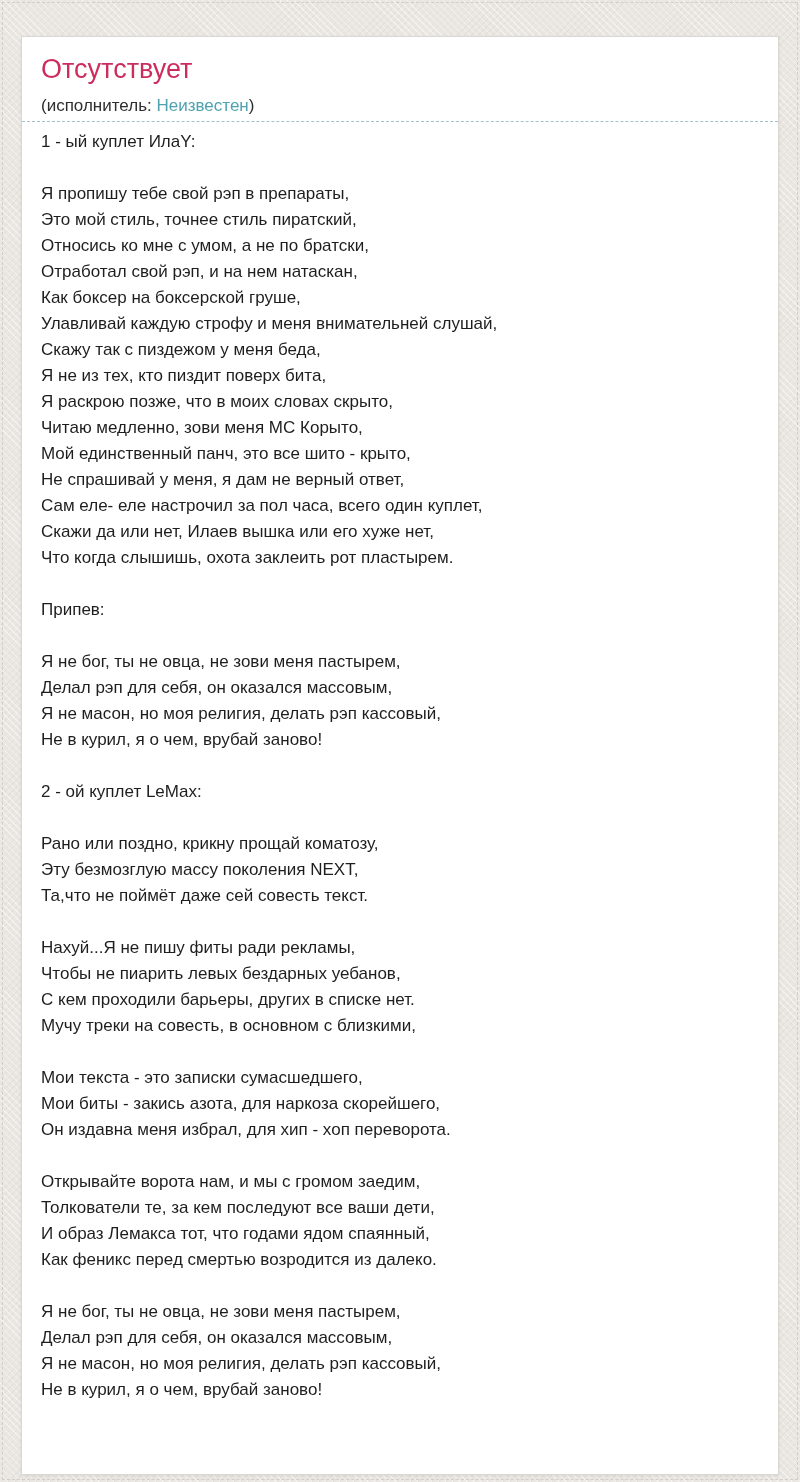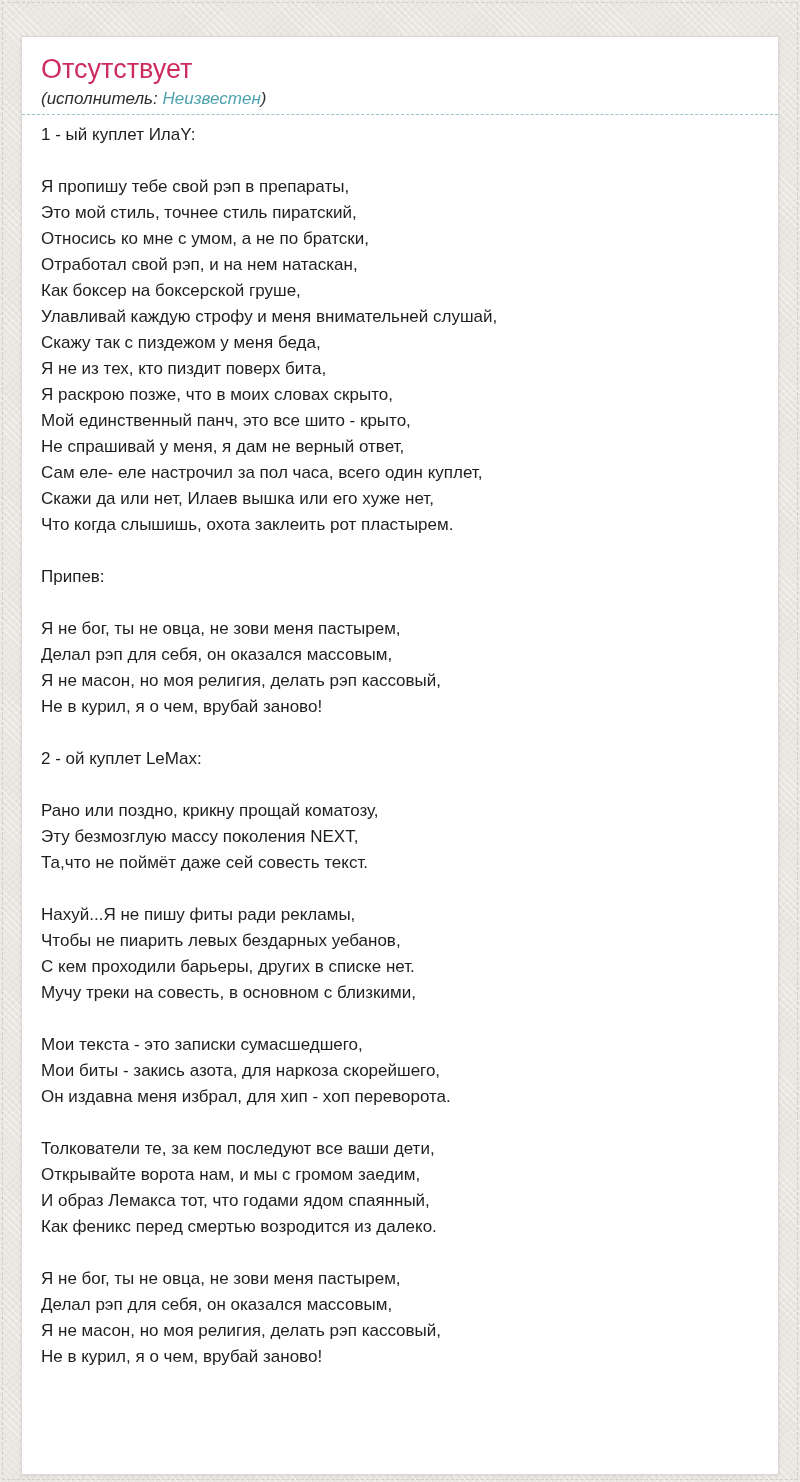--- a/index.html
+++ b/index.html
@@ -36,25 +36,24 @@
     padding: 17px 20px 4px 19px;
     border-bottom: 1px dashed #9fc3ce;
   }
   .song-title {
     font-size: 27px;
     line-height: 31px;
     font-weight: normal;
     color: #cd2c5e;
   }
   .artist-line {
-    margin-top: 3px;
+    margin-top: 10px;
     font-size: 17px;
     line-height: 22px;
     color: #2e2e2e;
-    font-style: italic;
   }
   .artist-link {
     color: #4ea2af;
     text-decoration: none;
     cursor: pointer;
   }
   .lyrics {
     margin-top: 7px;
     padding: 0 20px 0 19px;
     font-size: 17px;
@@ -82,20 +81,21 @@
       <div class="lyric-line">&nbsp;</div>
       <div class="lyric-line">Я пропишу тебе свой рэп в препараты,</div>
       <div class="lyric-line">Это мой стиль, точнее стиль пиратский,</div>
       <div class="lyric-line">Относись ко мне с умом, а не по братски,</div>
       <div class="lyric-line">Отработал свой рэп, и на нем натаскан,</div>
       <div class="lyric-line">Как боксер на боксерской груше,</div>
       <div class="lyric-line">Улавливай каждую строфу и меня внимательней слушай,</div>
       <div class="lyric-line">Скажу так с пиздежом у меня беда,</div>
       <div class="lyric-line">Я не из тех, кто пиздит поверх бита,</div>
       <div class="lyric-line">Я раскрою позже, что в моих словах скрыто,</div>
+      <div class="lyric-line">Читаю медленно, зови меня MC Корыто,</div>
       <div class="lyric-line">Мой единственный панч, это все шито - крыто,</div>
       <div class="lyric-line">Не спрашивай у меня, я дам не верный ответ,</div>
       <div class="lyric-line">Сам еле- еле настрочил за пол часа, всего один куплет,</div>
       <div class="lyric-line">Скажи да или нет, Илаев вышка или его хуже нет,</div>
       <div class="lyric-line">Что когда слышишь, охота заклеить рот пластырем.</div>
       <div class="lyric-line">&nbsp;</div>
       <div class="lyric-line">Припев:</div>
       <div class="lyric-line">&nbsp;</div>
       <div class="lyric-line">Я не бог, ты не овца, не зови меня пастырем,</div>
       <div class="lyric-line">Делал рэп для себя, он оказался массовым,</div>
@@ -110,22 +110,22 @@
       <div class="lyric-line">&nbsp;</div>
       <div class="lyric-line">Нахуй...Я не пишу фиты ради рекламы,</div>
       <div class="lyric-line">Чтобы не пиарить левых бездарных уебанов,</div>
       <div class="lyric-line">С кем проходили барьеры, других в списке нет.</div>
       <div class="lyric-line">Мучу треки на совесть, в основном с близкими,</div>
       <div class="lyric-line">&nbsp;</div>
       <div class="lyric-line">Мои текста - это записки сумасшедшего,</div>
       <div class="lyric-line">Мои биты - закись азота, для наркоза скорейшего,</div>
       <div class="lyric-line">Он издавна меня избрал, для хип - хоп переворота.</div>
       <div class="lyric-line">&nbsp;</div>
+      <div class="lyric-line">Открывайте ворота нам, и мы с громом заедим,</div>
       <div class="lyric-line">Толкователи те, за кем последуют все ваши дети,</div>
-      <div class="lyric-line">Открывайте ворота нам, и мы с громом заедим,</div>
       <div class="lyric-line">И образ Лемакса тот, что годами ядом спаянный,</div>
       <div class="lyric-line">Как феникс перед смертью возродится из далеко.</div>
       <div class="lyric-line">&nbsp;</div>
       <div class="lyric-line">Я не бог, ты не овца, не зови меня пастырем,</div>
       <div class="lyric-line">Делал рэп для себя, он оказался массовым,</div>
       <div class="lyric-line">Я не масон, но моя религия, делать рэп кассовый,</div>
       <div class="lyric-line">Не в курил, я о чем, врубай заново!</div>
     </div>
 </div>
 

